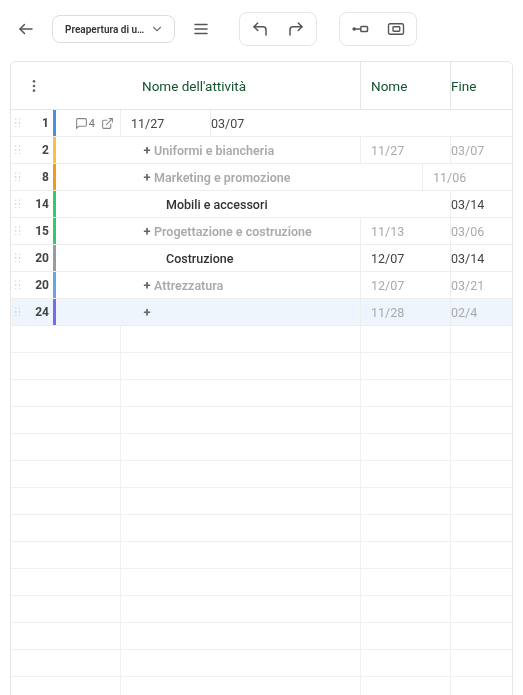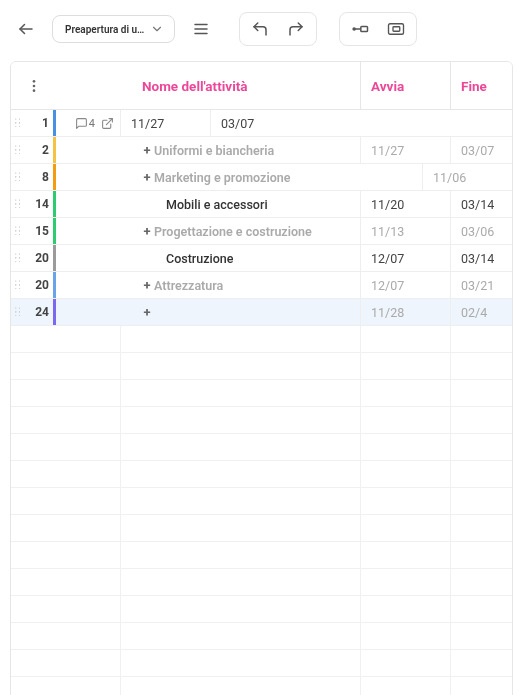--- a/index.html
+++ b/index.html
@@ -6,28 +6,28 @@
     body { font-family: -apple-system, BlinkMacSystemFont, "Segoe UI", Roboto, Arial, sans-serif; font-size: 13px; color: #333; background: #fff; width: 523px; }
     .toolbar { display: flex; align-items: center; padding: 12px 10px 10px; gap: 10px; border-bottom: 1px solid transparent; }
     .icon-btn { width: 32px; height: 32px; border-radius: 6px; display: inline-flex; align-items: center; justify-content: center; color: #555; cursor: pointer; flex-shrink:0; }
     .title-pill { display: flex; align-items: center; border: 1px solid #ddd; border-radius: 8px; padding: 6px 10px 6px 12px; gap: 6px; cursor: pointer; }
     .title-pill .txt { font-weight: 600; color: #333; font-size: 10px; max-width: 118px; white-space: nowrap; overflow: hidden; text-overflow: ellipsis; text-align: right; }
     .group { display: flex; align-items: center; border: 1px solid #e5e5e5; border-radius: 8px; padding: 2px; }
     .group .icon-btn { width: 36px; height: 28px; }
     .spacer-sm { width: 2px; }
     .grid { border: 1px solid #e6e6e6; border-radius: 6px; margin: 4px 10px 10px; overflow: hidden; }
     .header-row { display: flex; height: 48px; border-bottom: 1px solid #e6e6e6; background: #fff; }
-    .h-cell { display: flex; align-items: center; font-weight: 700; color: #ec4899; font-size: 13.5px; }
+    .h-cell { display: flex; align-items: center; font-weight: 400; color: #14532d; font-size: 13.5px; }
     .col-handle { width: 14px; flex-shrink: 0; display:flex; align-items:center; justify-content:center; }
     .col-rownum { width: 28px; flex-shrink: 0; text-align: right; padding-right: 4px; }
     .col-color { width: 3px; flex-shrink: 0; }
     .col-extra { width: 64px; flex-shrink: 0; display:flex; align-items:center; justify-content:flex-end; gap:2px; padding-right:6px; }
     .col-name { flex: 1 1 auto; padding-left: 10px; overflow:hidden; }
     .col-start { width: 90px; flex-shrink: 0; padding-left: 10px; border-left: 1px solid #eee; }
-    .col-end { width: 62px; flex-shrink: 0; padding-left: 10px; border-left: 1px solid #eee; }
+    .col-end { width: 62px; flex-shrink: 0; border-left: 1px solid #eee; }
     .menu-cell { width: 45px; display:flex; align-items:center; justify-content:center; }
     .header-row .col-name { padding-left: 22px; }
     .header-row .col-start, .header-row .col-end { border-left: 1px solid #e6e6e6; }
     .row { display: flex; height: 27px; border-bottom: 1px solid #eee; align-items: stretch; font-size: 12.5px; }
     .row.muted .col-start, .row.muted .col-end, .row.muted .name-text { color: #aaa; }
     .row.selected { background: #eef5fc; }
     .row .col-rownum { display:flex; align-items:center; justify-content:flex-end; font-weight:700; color:#444; font-size:12px; }
     .row .col-name, .row .col-start, .row .col-end { display:flex; align-items:center; }
     .row .col-start, .row .col-end { color:#444; }
     .name-wrap { display:flex; align-items:center; gap:2px; width:100%; overflow:hidden; }
@@ -106,21 +106,21 @@
       <div style="cursor:pointer;">
         <svg width="16" height="16" viewBox="0 0 24 24" fill="#666">
             <circle cx="12" cy="5" r="2"></circle>
             <circle cx="12" cy="12" r="2"></circle>
             <circle cx="12" cy="19" r="2"></circle>
           </svg>
       </div>
     </div>
     <div style="width:64px;"></div>
     <div class="h-cell col-name">Nome dell'attività</div>
-    <div class="h-cell col-start">Avvia</div>
+    <div class="h-cell col-start">Nome</div>
     <div class="h-cell col-end">Fine</div>
   </div>
   <div id="rows-container">
       <div class="row child">
         <div class="col-handle">
           <div class="drag-dots">∷<br>∷</div>
         </div>
         <div class="col-rownum">1</div>
         <div class="col-color" style="background: rgb(74, 144, 226);"></div>
         <div class="col-extra">
@@ -178,21 +178,20 @@
         </div>
         <div class="col-rownum">14</div>
         <div class="col-color" style="background: rgb(46, 204, 113);"></div>
         <div class="col-extra"></div>
         <div class="col-name">
           <div class="name-wrap" style="padding-left: 24px;">
             <span class="expander"></span>
             <span class="name-text">Mobili e accessori</span>
           </div>
         </div>
-        <div class="col-start">11/20</div>
         <div class="col-end">03/14</div>
       </div>
       <div class="row muted">
         <div class="col-handle">
           <div class="drag-dots">∷<br>∷</div>
         </div>
         <div class="col-rownum">15</div>
         <div class="col-color" style="background: rgb(46, 204, 113);"></div>
         <div class="col-extra"></div>
         <div class="col-name">

